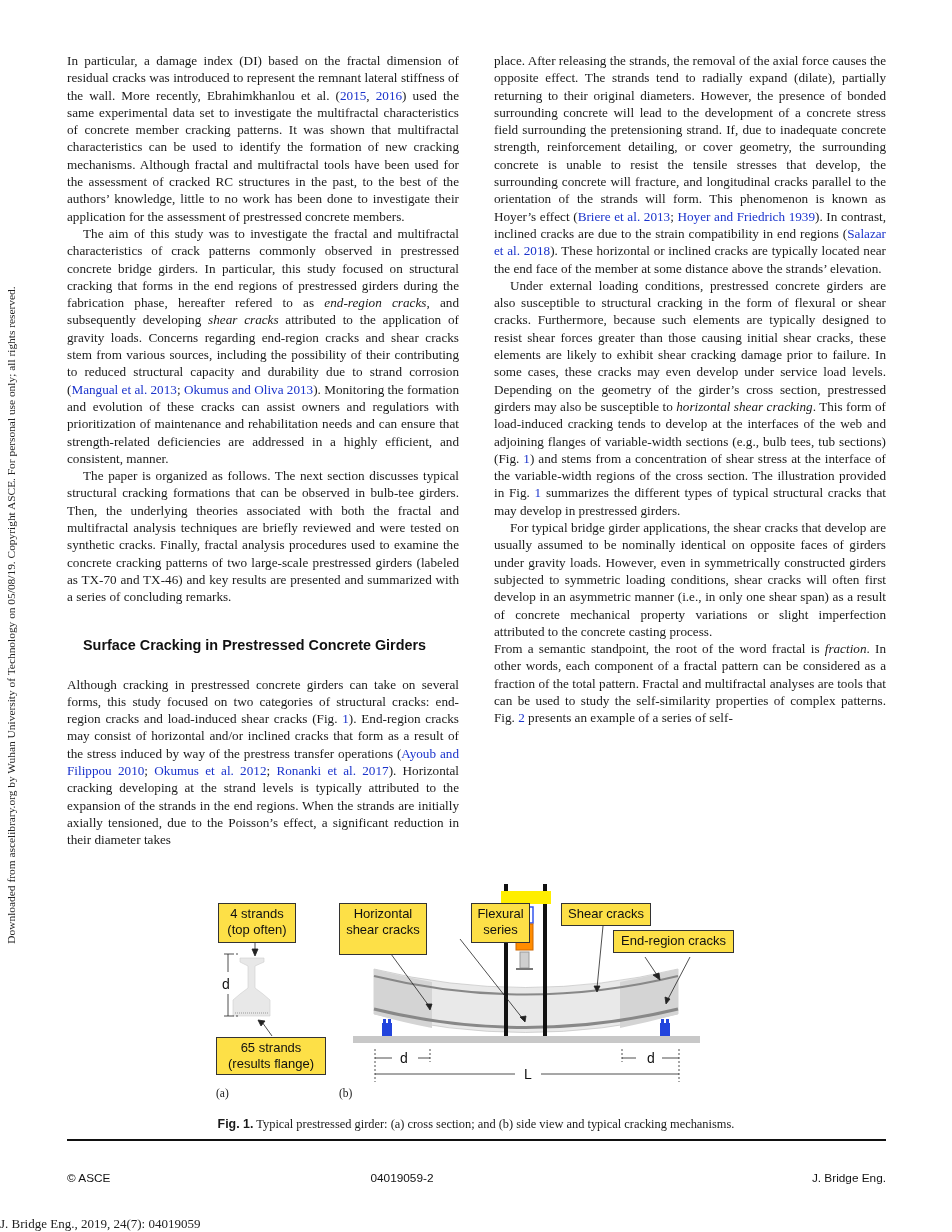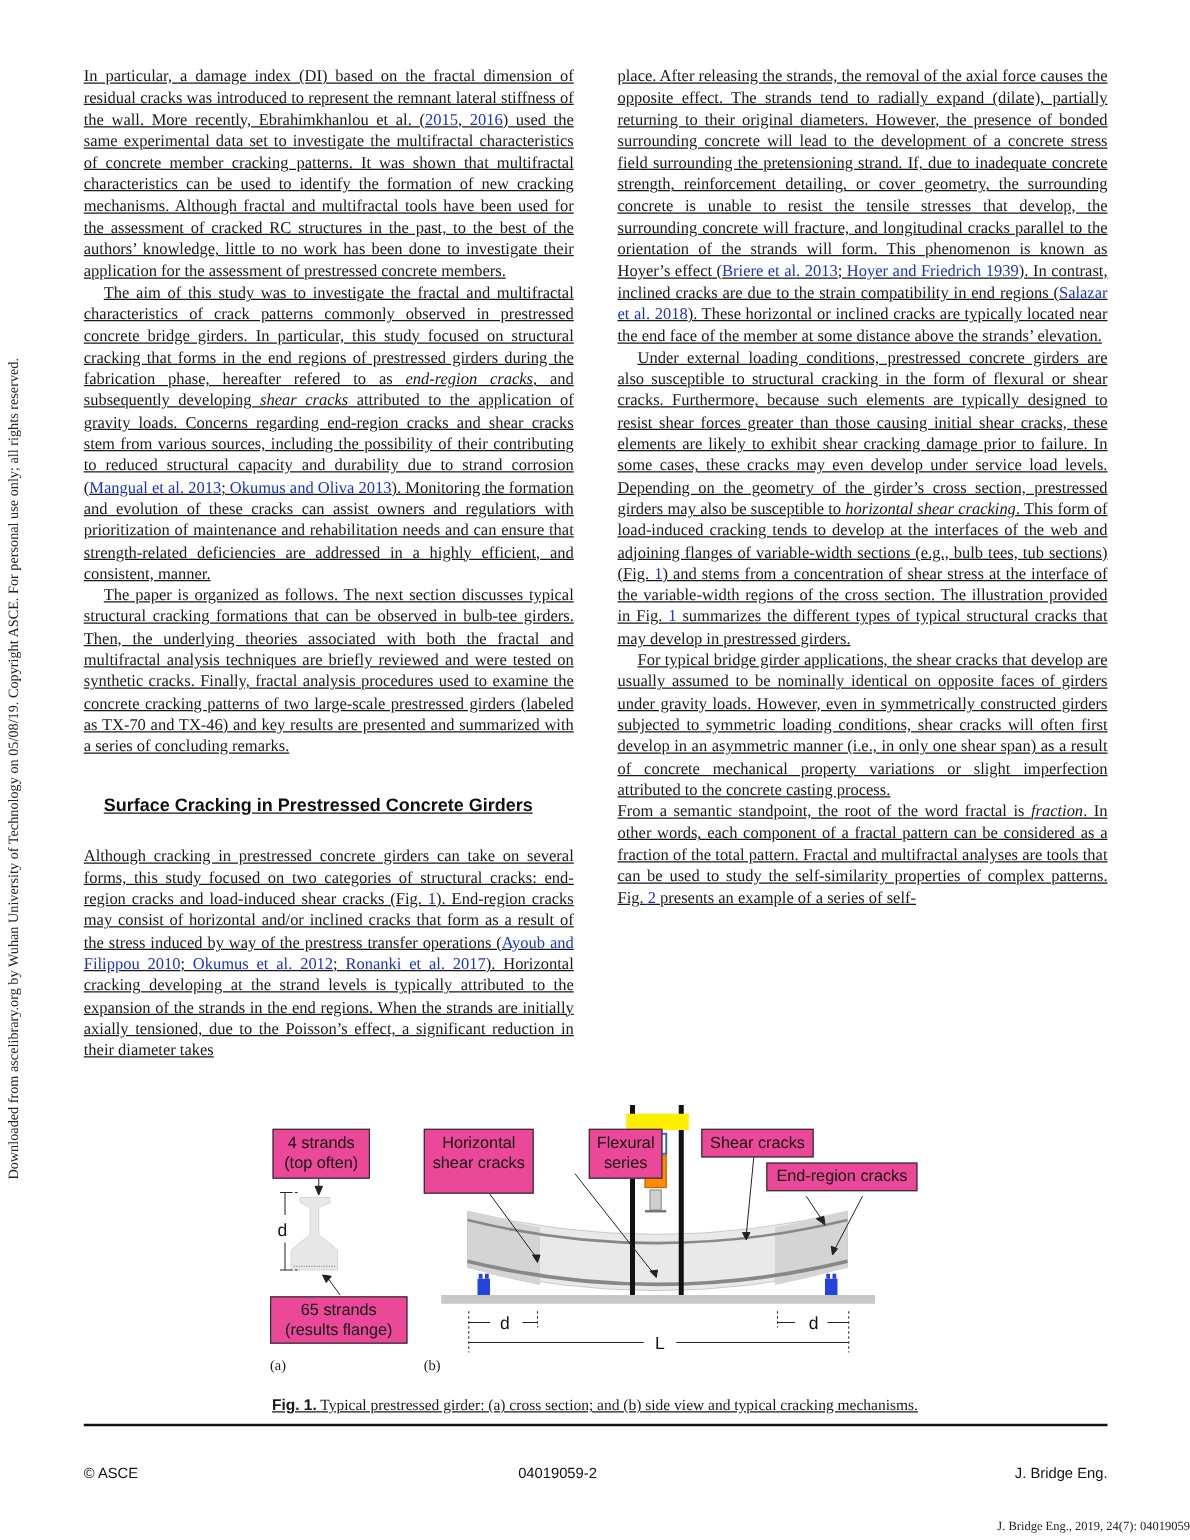--- a/index.html
+++ b/index.html
@@ -4,21 +4,20 @@
 <style>
   html, body { margin: 0; padding: 0; }
   body {
     width: 952px; height: 1232px; position: relative; background: #ffffff;
     font-family: "Liberation Serif", serif; color: #1a1a1a; overflow: hidden;
   }
   .col {
     position: absolute; top: 52px; width: 392px;
     font-size: 13.2px; line-height: 17.3px; text-align: justify;
     hyphens: manual;
-    text-decoration: underline;
   }
   #col-left { left: 67px; }
   #col-right { left: 494px; }
   .col p { margin: 0; text-indent: 0; }
   .col p.indent { text-indent: 16px; }
   .col p.noind { text-indent: 0; }
   .col a, .col .ref { color: #1a33cc; text-decoration: none; }
   .col em { font-style: italic; }
   h2.section {
     font-family: "Liberation Sans", sans-serif; font-weight: bold;
@@ -28,40 +27,39 @@
     position: absolute; left: 2px; top: 255px; width: 18px; height: 720px;
   }
   #sidebar-note span {
     position: absolute; left: 50%; top: 50%;
     transform: translate(-50%,-50%) rotate(-90deg);
     white-space: nowrap; font-size: 11.4px; color:#222;
     font-family: "Liberation Serif", serif;
   }
   #figure { position: absolute; left: 200px; top: 876px; width: 510px; height: 230px; }
   .callout {
-    position: absolute; background: #ec4899; border: 1px solid #333;
+    position: absolute; background: #fde047; border: 1px solid #333;
     font-family: "Liberation Sans", sans-serif; font-size: 13px; line-height: 16px;
     text-align: center; color:#111; padding: 2px 4px; box-sizing: border-box;
   }
   .subfig-label { position: absolute; font-size: 11.5px; font-family: "Liberation Serif", serif; }
   .dim-label { position: absolute; font-family: "Liberation Sans", sans-serif; font-size: 14px; color:#111; }
   #fig-caption {
     position: absolute; left: 0; width: 952px; top: 1117px; text-align: center;
     font-size: 12.4px;
-    text-decoration: underline;
   }
   #fig-caption .figno { font-family: "Liberation Sans", sans-serif; font-weight: bold; }
   #caption-rule { position: absolute; left: 67px; top: 1139px; width: 819px; height: 2px; background: #111; }
   .footer { position: absolute; top: 1171px; font-family: "Liberation Sans", sans-serif; font-size: 11.8px; color:#111; }
   #footer-left { left: 67px; }
-  #footer-center { left: 0; width: 804px; text-align: center; padding-left: 44px; }
+  #footer-center { left: 0; width: 804px; text-align: center; }
   #footer-right { right: 66px; }
   #citation-line {
-    position: absolute; top: 1216px; left: 0; width: 952px; text-align: right;
-    font-size: 10px; color:#222;
+    position: absolute; top: 1216px; left: 0; width: 952px; text-align: left;
+    font-size: 13px; color:#222;
   }
 </style>
 </head>
 <body>
 
 <div id="sidebar-note">
   <span>Downloaded from ascelibrary.org by Wuhan University of Technology on 05/08/19. Copyright ASCE. For personal use only; all rights reserved.</span>
 </div>
 
 <div class="col" id="col-left">

